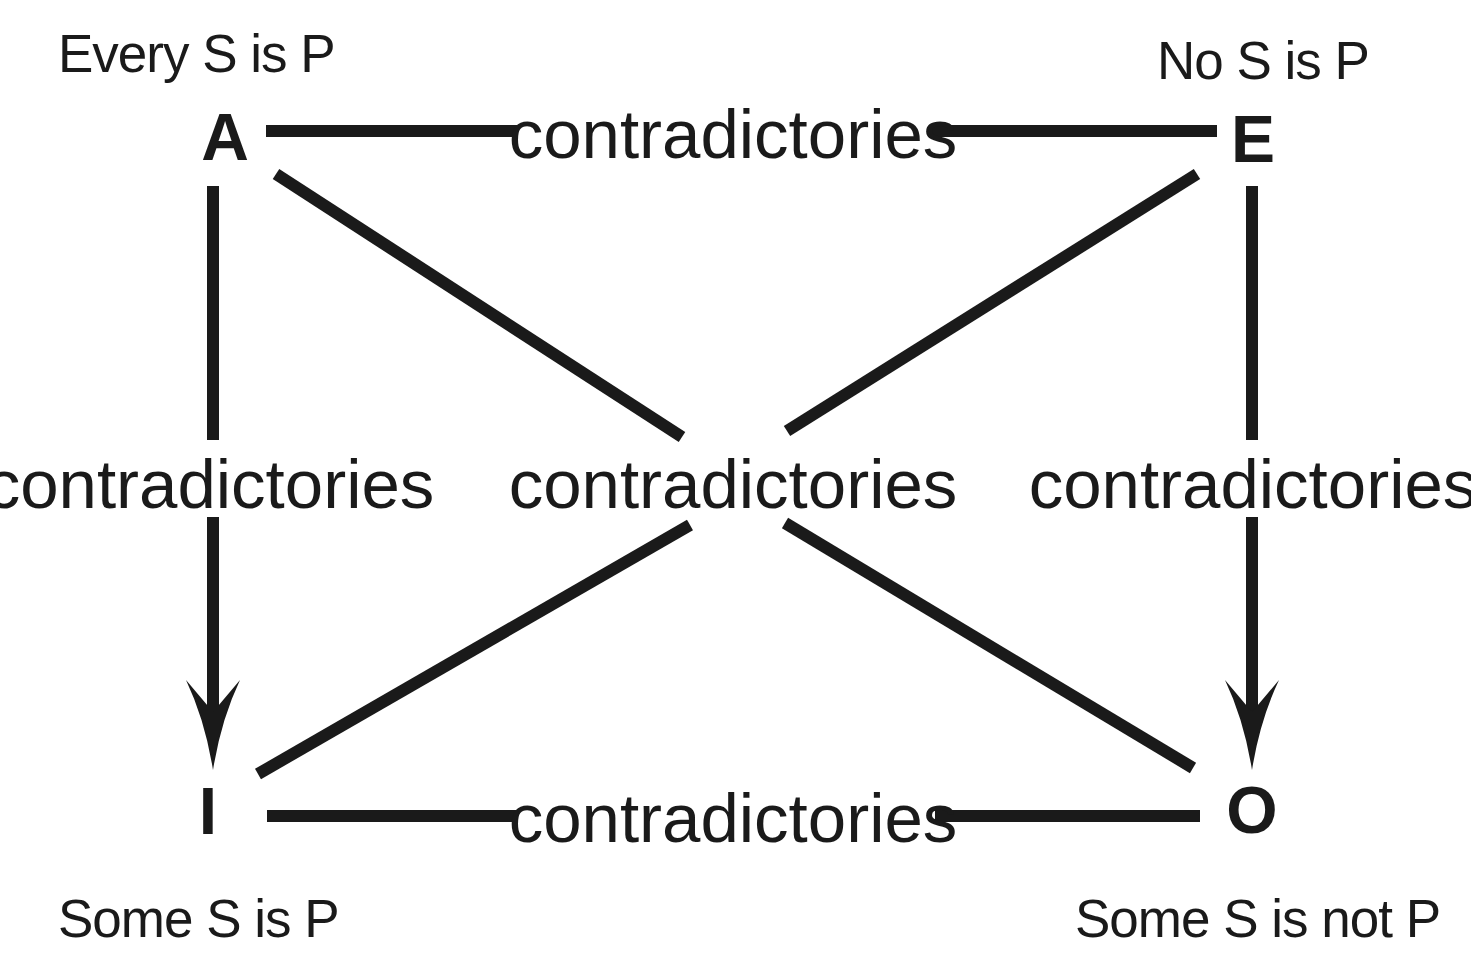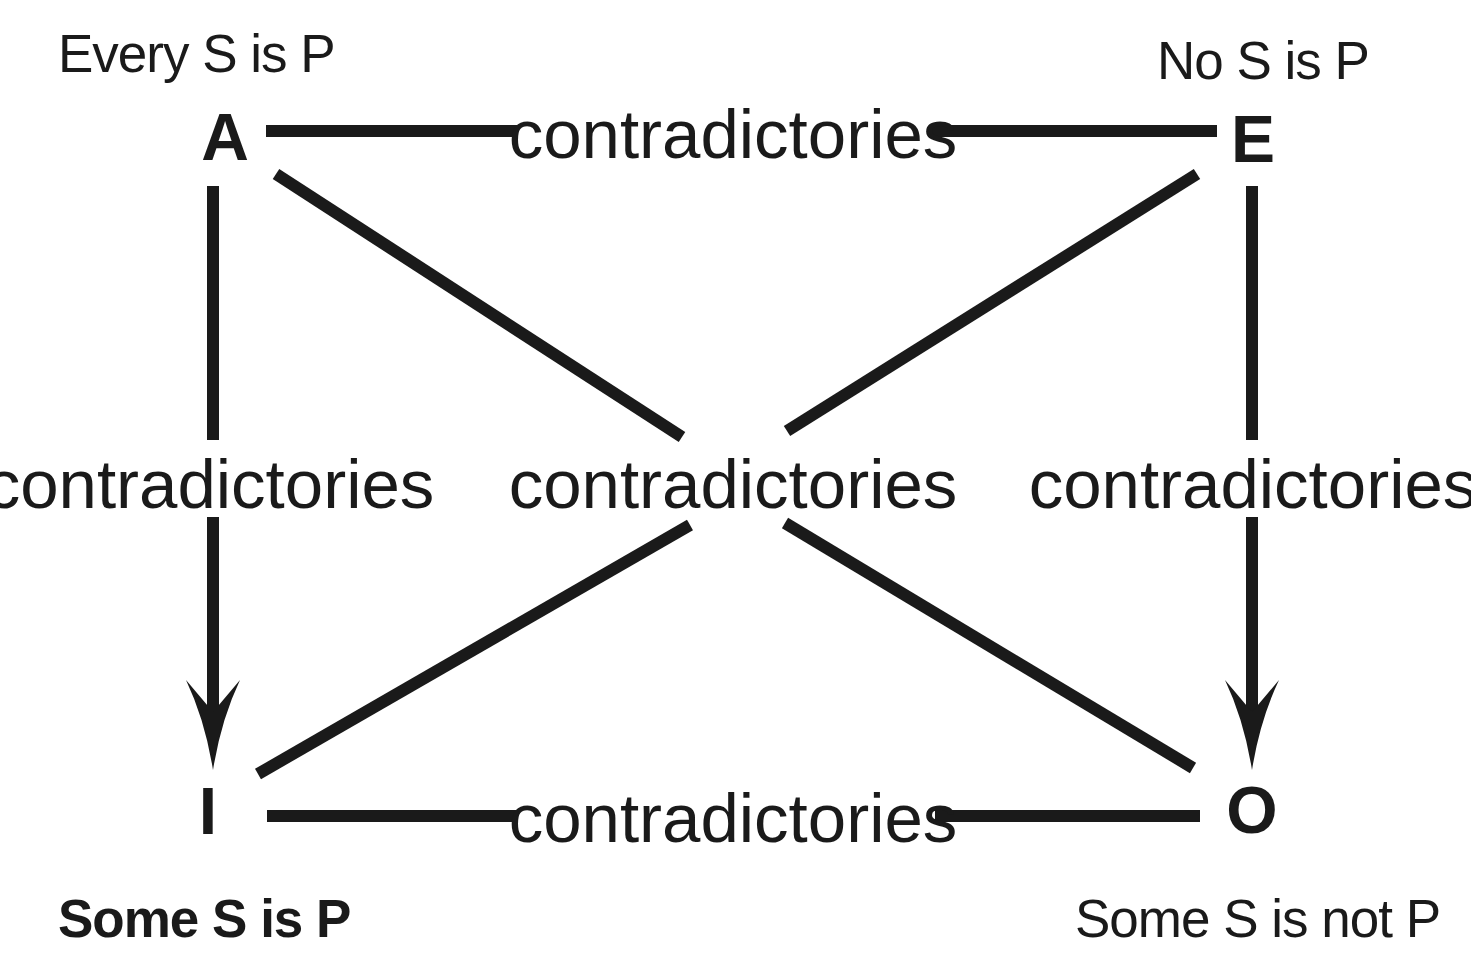--- a/index.html
+++ b/index.html
@@ -68,21 +68,21 @@
     </g>
 
     <g fill="#1a1a1a" stroke="none">
       <path d="M 213 770 Q 205 720 186 680 L 213 712 L 240 680 Q 221 720 213 770 Z"></path>
       <path d="M 1252 770 Q 1244 720 1225 680 L 1252 712 L 1279 680 Q 1260 720 1252 770 Z"></path>
     </g>
   </svg>
 
   <div class="txt statement" style="left:58px; top:27px;">Every S is P</div>
   <div class="txt statement" style="left:1157px; top:27px;margin-top:7px;">No S is P</div>
-  <div class="txt statement" style="left:58px; top:892px;font-weight:bold;">Some S is P</div>
+  <div class="txt statement" style="left:58px; top:892px;">Some S is P</div>
   <div class="txt statement" style="left:1075px; top:892px;">Some S is not P</div>
 
   <div class="txt letter" style="left:225px; top:104px;">A</div>
   <div class="txt letter" style="left:1253px; top:106px;">E</div>
   <div class="txt letter" style="left:208px; top:778px;">I</div>
   <div class="txt letter" style="left:1252px; top:777px;">O</div>
 
   <div class="txt edge-label" style="left:733px; top:100px;">contradictories</div>
   <div class="txt edge-label" style="left:210px; top:450px;">contradictories</div>
   <div class="txt edge-label" style="left:733px; top:450px;">contradictories</div>

